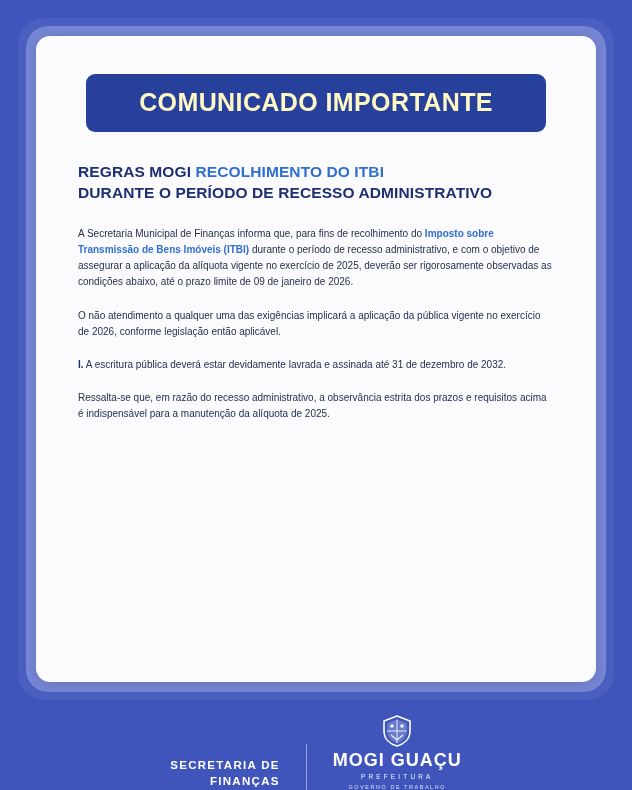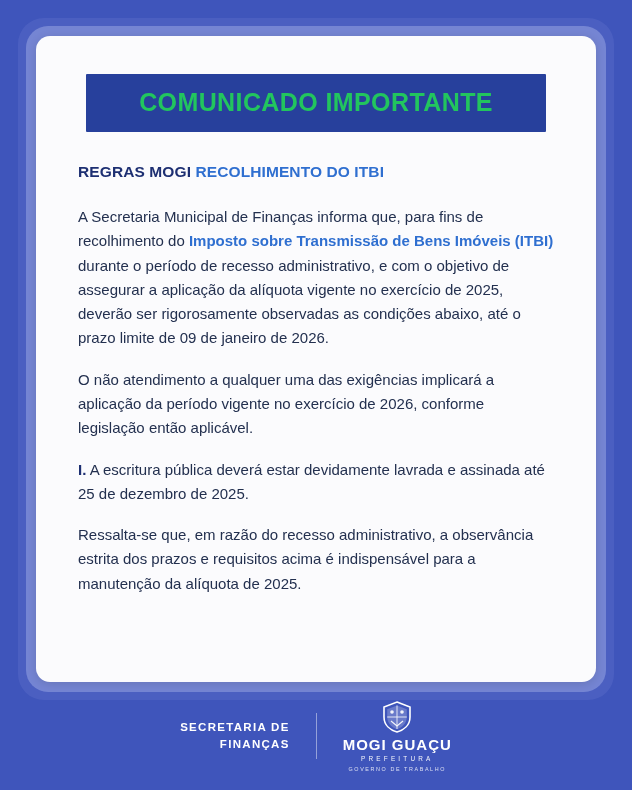--- a/index.html
+++ b/index.html
@@ -50,43 +50,43 @@
     background: #fbfbfd;
     border-radius: 14px;
     box-shadow: 0 2px 10px rgba(0,0,0,0.12);
     overflow: hidden;
   }
   .card-inner {
     padding: 38px 42px 20px 42px;
   }
   .banner {
     background: #27409c;
-    color: #22c55e;
+    color: #fef9c3;
     text-align: center;
     font-size: 25px;
     font-weight: bold;
     letter-spacing: 0.4px;
     padding: 14px 10px 15px 10px;
-    border-radius: 1px;
+    border-radius: 9px;
     margin: 0 8px 0 8px;
   }
   .subtitle {
     margin-top: 30px;
     font-size: 15.5px;
     font-weight: bold;
     color: #1d2f72;
     line-height: 1.35;
     letter-spacing: 0.1px;
   }
   .subtitle .hl {
     color: #2f6fd0;
   }
   .body-text {
     margin-top: 22px;
-    font-size: 15px;
+    font-size: 10px;
     color: #23304f;
     line-height: 1.62;
   }
   .body-text p {
     margin: 0 0 17px 0;
   }
   .body-text p:last-child {
     margin-bottom: 0;
   }
   .body-text strong {
@@ -98,21 +98,21 @@
     font-weight: bold;
   }
   
   .footer {
     position: absolute;
     left: 0;
     right: 0;
     bottom: 0;
     height: 108px;
     display: flex;
-    align-items: center;
+    align-items: flex-end;
     justify-content: center;
     gap: 26px;
   }
   .footer-sep {
     width: 1px;
     height: 46px;
     background: rgba(255,255,255,0.45);
   }
   .footer-left {
     text-align: right;
@@ -124,21 +124,21 @@
   }
   .footer-right {
     text-align: center;
     color: #ffffff;
   }
   .crest {
     display: block;
     margin: 0 auto 3px auto;
   }
   .brand-name {
-    font-size: 15px;
+    font-size: 18px;
     font-weight: bold;
     letter-spacing: 1px;
     line-height: 1.1;
   }
   .brand-sub {
     font-size: 6.4px;
     letter-spacing: 3.2px;
     margin-top: 2px;
     opacity: 0.95;
   }
@@ -157,32 +157,33 @@
   <div class="ring-outer"></div>
   <div class="ring-mid"></div>
 
   <div class="card">
     <div class="card-inner">
 
       <div class="banner">COMUNICADO IMPORTANTE</div>
 
       <div class="subtitle">
         <span>REGRAS MOGI </span><span class="hl">RECOLHIMENTO DO ITBI</span><br>
+        <span>DURANTE O PERÍODO DE RECESSO ADMINISTRATIVO</span>
       </div>
 
       <div class="body-text">
 
         <p>
           <span>A Secretaria Municipal de Finanças informa que, para fins de recolhimento do </span><span class="blue-bold">Imposto sobre Transmissão de Bens Imóveis (ITBI)</span><span> durante o período de recesso administrativo, e com o objetivo de assegurar a aplicação da alíquota vigente no exercício de 2025, deverão ser rigorosamente observadas as condições abaixo, até o prazo limite de 09 de janeiro de 2026.</span>
         </p>
 
-        <p>O não atendimento a qualquer uma das exigências implicará a aplicação da período vigente no exercício de 2026, conforme legislação então aplicável.</p>
+        <p>O não atendimento a qualquer uma das exigências implicará a aplicação da pública vigente no exercício de 2026, conforme legislação então aplicável.</p>
 
         <p>
-          <strong>I.</strong><span> A escritura pública deverá estar devidamente lavrada e assinada até 25 de dezembro de 2025.</span>
+          <strong>I.</strong><span> A escritura pública deverá estar devidamente lavrada e assinada até 31 de dezembro de 2032.</span>
         </p>
 
 
 
         <p>Ressalta-se que, em razão do recesso administrativo, a observância estrita dos prazos e requisitos acima é indispensável para a manutenção da alíquota de 2025.</p>
 
       </div>
     </div>
   </div>
 

